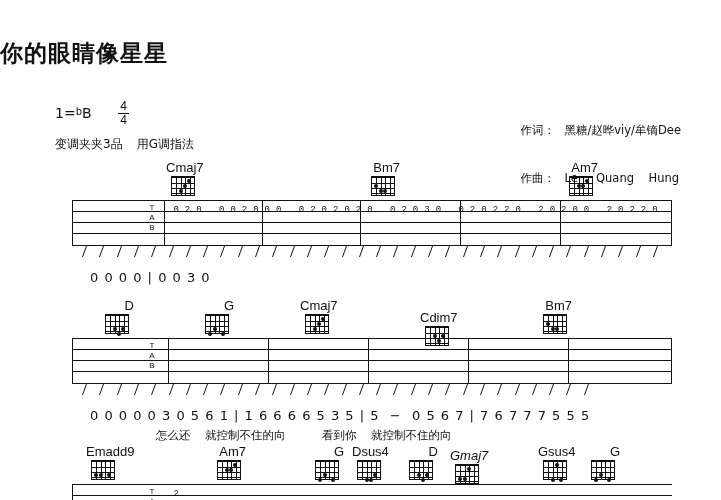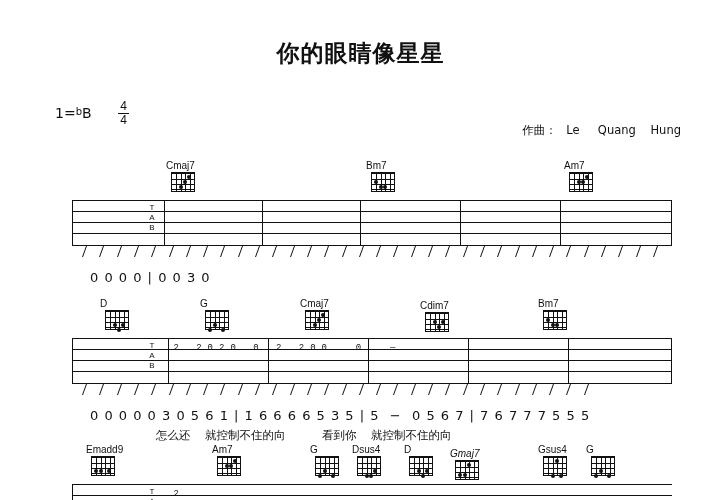--- a/index.html
+++ b/index.html
@@ -5,21 +5,21 @@
   html,body{margin:0;padding:0;}
   body{
     width:721px;height:500px;background:#ffffff;
     font-family:"Liberation Sans", sans-serif;
     color:#111;overflow:hidden;position:relative;
   }
   .sheet{position:relative;width:721px;height:500px;}
 
   
   .title{
-    position:absolute;left:0;right:0;top:38px;text-align:center;
+    position:absolute;left:0;right:0;top:38px;text-align:left;
     font-size:23px;font-weight:bold;letter-spacing:1px;
     font-family:"DejaVu Sans","Liberation Sans",sans-serif;
   }
   .subtitle{
     position:absolute;left:0;right:0;top:72px;text-align:center;
     font-size:14px;letter-spacing:0.5px;
     font-family:"DejaVu Sans","Liberation Sans",sans-serif;
   }
   .credits{
     position:absolute;right:40px;top:90px;
@@ -65,21 +65,21 @@
 
   .notes{position:absolute;left:72px;top:0;width:600px;height:44px;}
   .note{
     position:absolute;font-size:9px;line-height:9px;color:#111;
     font-family:"Liberation Sans",sans-serif;
   }
 
   
   .chordbox{position:absolute;width:34px;}
   .chordname{
-    font-size:10px;text-align:left;margin-bottom:1px;
+    font-size:13px;text-align:right;margin-bottom:1px;
     font-family:"Liberation Sans",sans-serif;white-space:nowrap;
   }
   .grid{
     position:relative;width:24px;height:20px;margin:0 auto;
     border:1px solid #111;border-top:2px solid #111;box-sizing:border-box;
   }
   .grid .v{position:absolute;top:0;bottom:0;width:1px;background:#111;}
   .grid .h{position:absolute;left:0;right:0;height:1px;background:#111;}
   .grid .dot{position:absolute;width:4px;height:4px;border-radius:50%;background:#111;}
 
@@ -103,31 +103,33 @@
   }
 </style>
 </head>
 <body>
 
 <div class="sheet">
 
   <div class="title">你的眼睛像星星</div>
 
   <div class="credits">
+    <div><span class="credit-label">作词：</span><span>黑糖/赵晔viy/牟镝Dee</span></div>
     <div><span class="credit-label">作曲：</span><span>Le     Quang    Hung</span></div>
   </div>
 
   <div class="keyline"><span>1=</span><span class="flat">b</span><span>B</span></div>
 
   <div class="timesig">
     <i>4</i>
     <span class="bar"></span>
     <i>4</i>
   </div>
 
+  <div class="capo"><span>变调夹夹3品</span><span class="sp"></span><span>用G调指法</span></div>
 
   <div class="system" style="top:160px;">
     <div id="chords-1" style="position: absolute; left: 0px; top: 0px;">
         <div class="chordbox" style="left: 166px; top: 0px;">
           <div class="chordname">Cmaj7</div>
           <div class="grid">
             <div class="v" style="left: 4.4px;"></div>
             <div class="v" style="left: 8.8px;"></div>
             <div class="v" style="left: 13.2px;"></div>
             <div class="v" style="left: 17.6px;"></div>
@@ -180,20 +182,21 @@
           <i>B</i>
         </div>
       <div class="bar" style="left:0"></div>
       <div class="bar" style="left:92px"></div>
       <div class="bar" style="left:190px"></div>
       <div class="bar" style="left:288px"></div>
       <div class="bar" style="left:388px"></div>
       <div class="bar" style="left:488px"></div>
       <div class="bar" style="left:599px"></div>
       <div class="notes" id="notes-1">
+          <div class="note" style="left: 18px; top: 5px; white-space: pre; font-family: &quot;Liberation Mono&quot;, monospace; letter-spacing: 0.3px;">  0 2 0   0 0 2 0 0 0   0 2 0 2 0 2 0   0 2 0 3 0   0 2 0 2 2 0   2 0 2 0 0   2 0 2 2 0</div>
         </div>
     </div>
     <div class="rhythm" style="top:86px;" id="rhythm-1">
         <div class="sl" style="left: 12px;"></div>
         <div class="sl" style="left: 29.3px;"></div>
         <div class="sl" style="left: 46.6px;"></div>
         <div class="sl" style="left: 63.9px;"></div>
         <div class="sl" style="left: 81.2px;"></div>
         <div class="sl" style="left: 98.5px;"></div>
         <div class="sl" style="left: 115.8px;"></div>
@@ -268,21 +271,21 @@
             <div class="v" style="left: 13.2px;"></div>
             <div class="v" style="left: 17.6px;"></div>
             <div class="h" style="top: 5px;"></div>
             <div class="h" style="top: 10px;"></div>
             <div class="h" style="top: 15px;"></div>
             <div class="dot" style="left: 6.6px; top: 10.6px;"></div>
             <div class="dot" style="left: 11px; top: 5.6px;"></div>
             <div class="dot" style="left: 15.4px; top: 0.6px;"></div>
           </div>
         </div>
-        <div class="chordbox" style="left: 420px; top: 2px;">
+        <div class="chordbox" style="left: 420px; top: 12px;">
           <div class="chordname">Cdim7</div>
           <div class="grid">
             <div class="v" style="left: 4.4px;"></div>
             <div class="v" style="left: 8.8px;"></div>
             <div class="v" style="left: 13.2px;"></div>
             <div class="v" style="left: 17.6px;"></div>
             <div class="h" style="top: 5px;"></div>
             <div class="h" style="top: 10px;"></div>
             <div class="h" style="top: 15px;"></div>
             <div class="dot" style="left: 6.6px; top: 5.6px;"></div>
@@ -316,21 +319,20 @@
           <i>B</i>
         </div>
       <div class="bar" style="left:0"></div>
       <div class="bar" style="left:96px"></div>
       <div class="bar" style="left:196px"></div>
       <div class="bar" style="left:296px"></div>
       <div class="bar" style="left:396px"></div>
       <div class="bar" style="left:496px"></div>
       <div class="bar" style="left:599px"></div>
       <div class="notes" id="notes-2">
-          <div class="note" style="left: 18px; top: 5px; white-space: pre; font-family: &quot;Liberation Mono&quot;, monospace; letter-spacing: 0.3px;">  2   2 0 2 0   0   2   2 0 0     0     —</div>
         </div>
     </div>
     <div class="rhythm" style="top:86px;" id="rhythm-2">
         <div class="sl" style="left: 12px;"></div>
         <div class="sl" style="left: 29.3px;"></div>
         <div class="sl" style="left: 46.6px;"></div>
         <div class="sl" style="left: 63.9px;"></div>
         <div class="sl" style="left: 81.2px;"></div>
         <div class="sl" style="left: 98.5px;"></div>
         <div class="sl" style="left: 115.8px;"></div>

